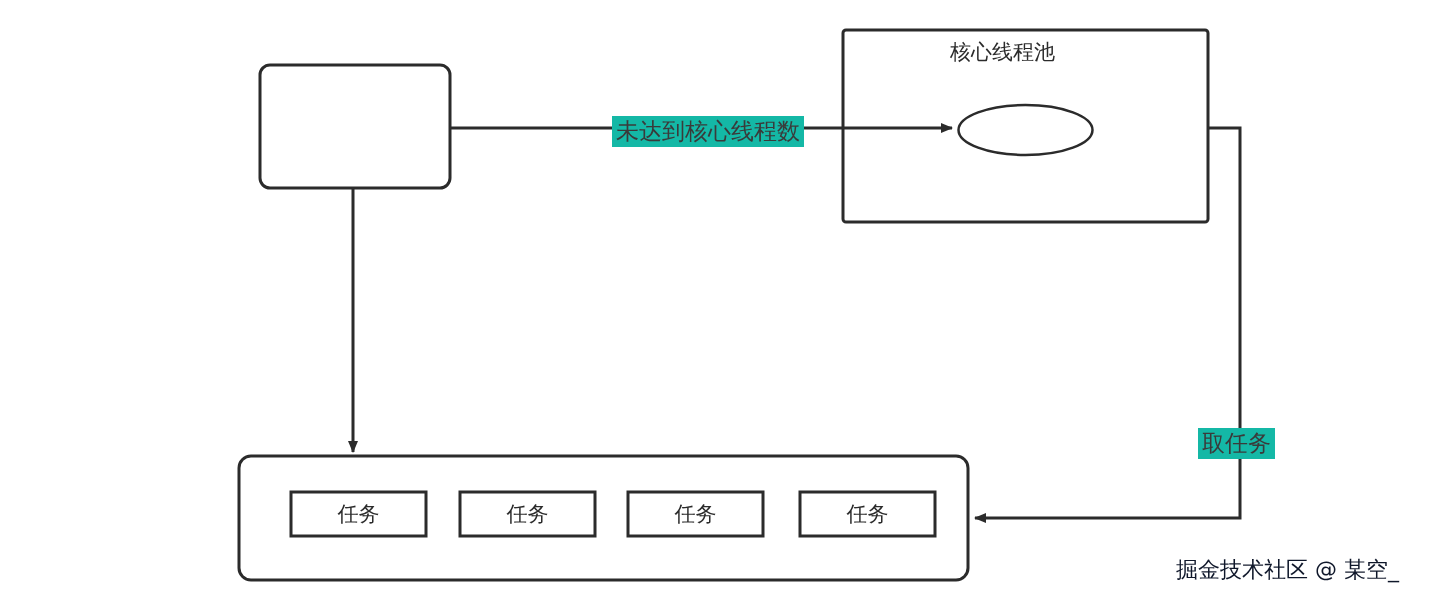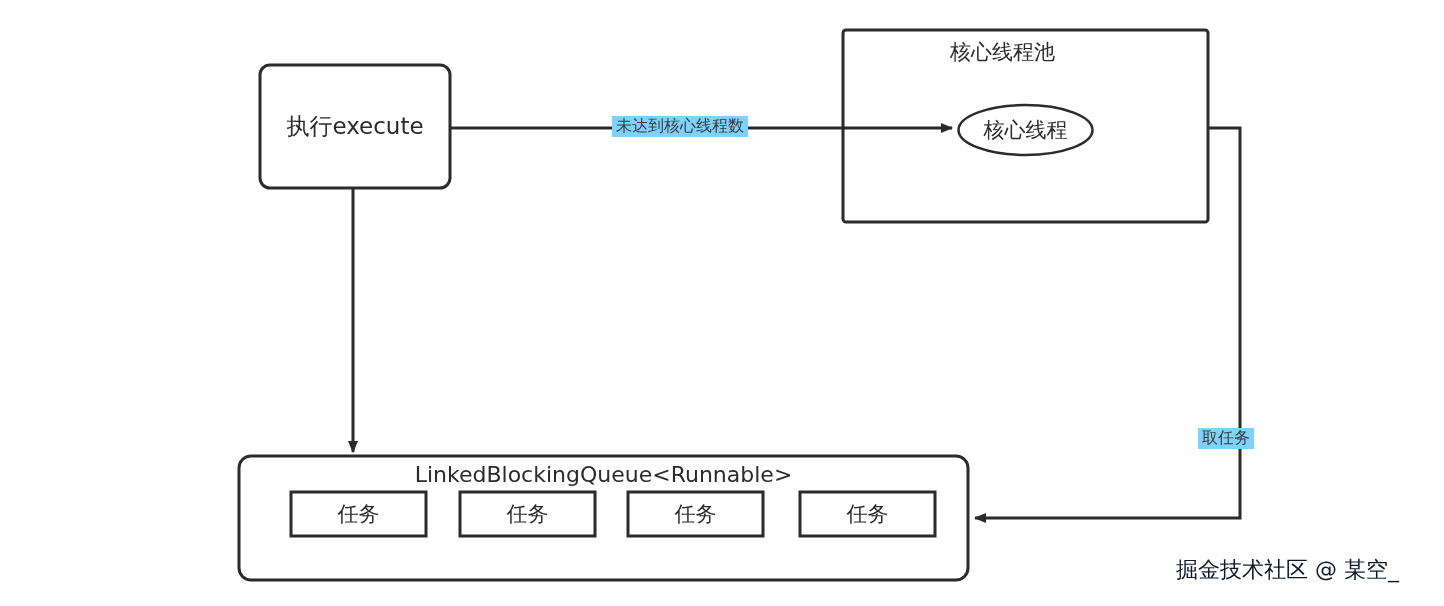--- a/index.html
+++ b/index.html
@@ -63,22 +63,22 @@
   }
   .task-label {
     height: 44px;
     font-size: 21px;
     text-align: right;
   }
   .edge-label {
     position: absolute;
     color: #3a3a3a;
     white-space: nowrap;
-    font-size: 16px;
-    background: #7dd3fc;
+    font-size: 23px;
+    background: #14b8a6;
     padding: 0 4px;
     pointer-events: none;
   }
   .label-not-reached {
     left: 612px;
     top: 116px;
   }
   .label-reached {
     left: 267px;
     top: 308px;
@@ -122,27 +122,24 @@
     <rect x="628" y="492" width="135" height="44" fill="#ffffff" stroke="#2b2b2b" stroke-width="3"></rect>
     <rect x="800" y="492" width="135" height="44" fill="#ffffff" stroke="#2b2b2b" stroke-width="3"></rect>
 
     <line x1="450" y1="128" x2="952" y2="128" stroke="#2b2b2b" stroke-width="3" marker-end="url(#arrowhead)"></line>
 
     <line x1="353" y1="188" x2="353" y2="452" stroke="#2b2b2b" stroke-width="3" marker-end="url(#arrowhead)"></line>
 
     <path d="M1208,128 L1240,128 L1240,518 L975,518" fill="none" stroke="#2b2b2b" stroke-width="3" marker-end="url(#arrowhead)"></path>
   </svg>
 
-  <div class="node-text execute-label">执行execute</div>
 
   <div class="node-text pool-title">核心线程池</div>
 
-  <div class="node-text core-thread-label">核心线程</div>
 
-  <div class="node-text queue-title">LinkedBlockingQueue&lt;Runnable&gt;</div>
 
   <div class="node-text task-label" style="left:291px; top:492px; width:135px;">任务</div>
   <div class="node-text task-label" style="left:460px; top:492px; width:135px;">任务</div>
   <div class="node-text task-label" style="left:628px; top:492px; width:135px;">任务</div>
   <div class="node-text task-label" style="left:800px; top:492px; width:135px;">任务</div>
 
   <div class="edge-label label-not-reached">未达到核心线程数</div>
 
 
   <div class="edge-label label-take-task">取任务</div>

